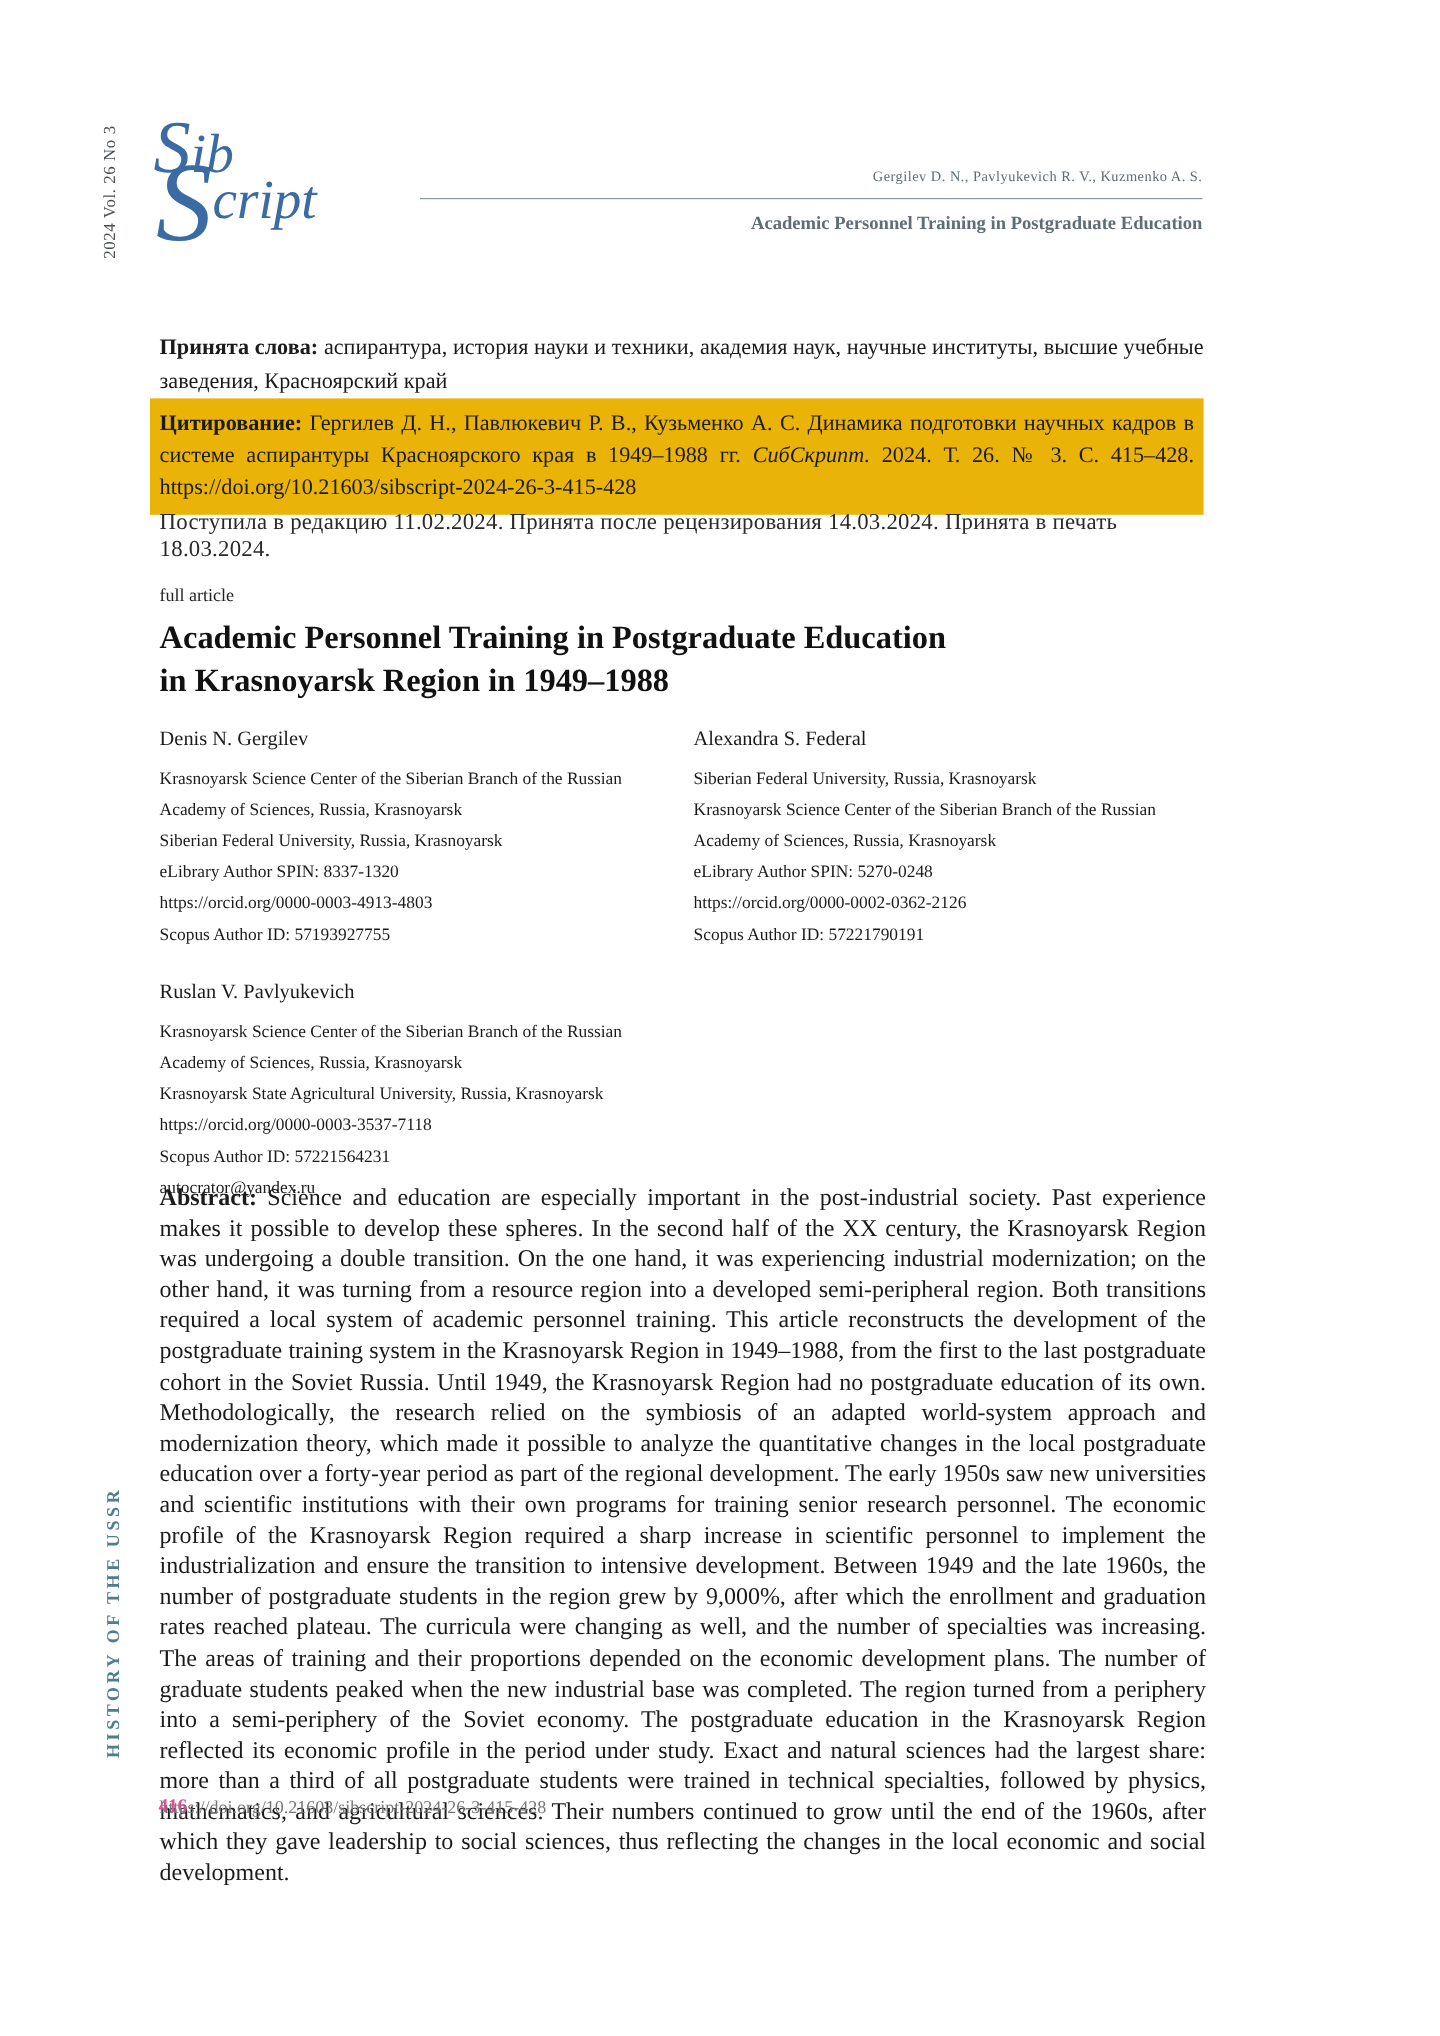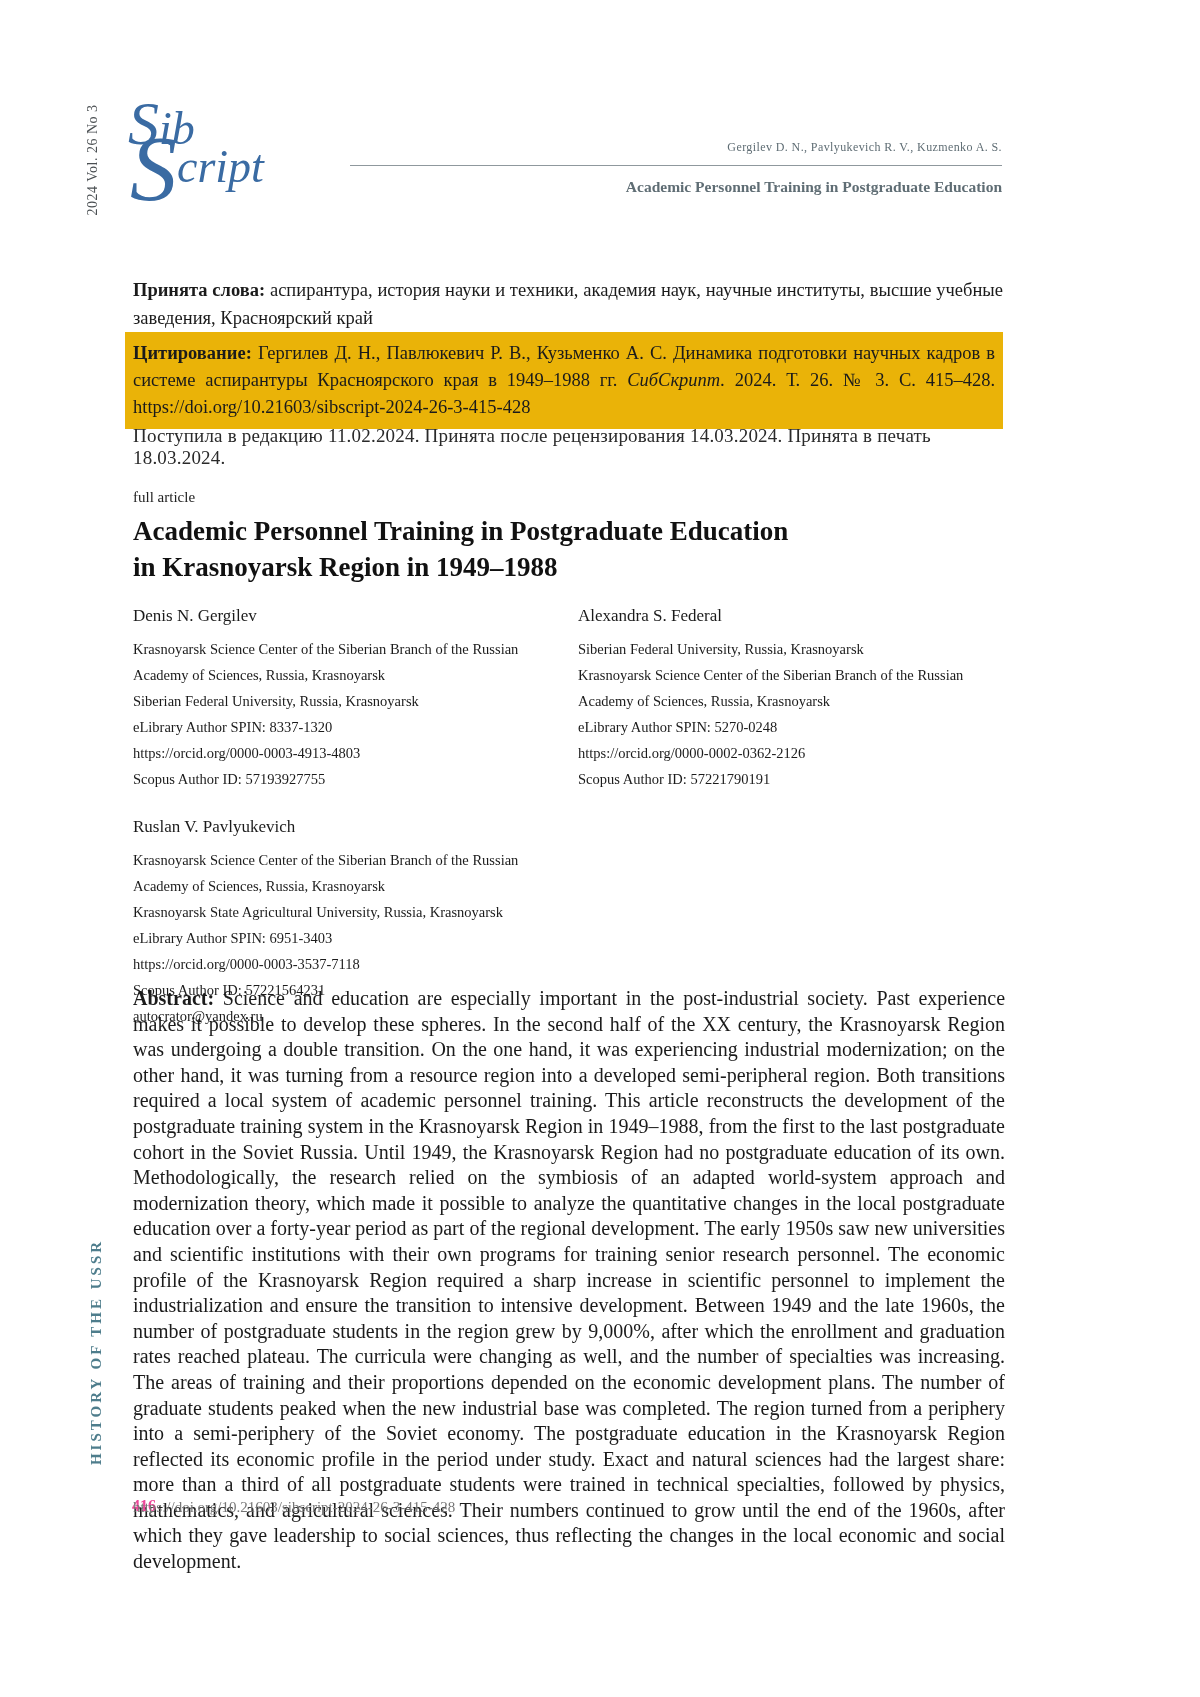--- a/index.html
+++ b/index.html
@@ -220,21 +220,20 @@
       <div class="author-line">eLibrary Author SPIN: 5270-0248</div>
       <div class="author-line link">https://orcid.org/0000-0002-0362-2126</div>
       <div class="author-line">Scopus Author ID: 57221790191</div>
     </div>
 
     <div class="author">
       <div class="author-name">Ruslan V. Pavlyukevich</div>
       <div class="author-line">Krasnoyarsk Science Center of the Siberian Branch of the Russian</div>
       <div class="author-line">Academy of Sciences, Russia, Krasnoyarsk</div>
       <div class="author-line">Krasnoyarsk State Agricultural University, Russia, Krasnoyarsk</div>
-      <div class="author-line">eLibrary Author SPIN: 6951-3403</div>
       <div class="author-line link">https://orcid.org/0000-0003-3537-7118</div>
       <div class="author-line">Scopus Author ID: 57221564231</div>
       <div class="author-line link">autocrator@yandex.ru</div>
     </div>
 
   </section>
 
   <p class="abstract"><b>Abstract:</b> <span>Science and education are especially important in the post-industrial society. Past experience makes it possible to develop these spheres. In the second half of the XX century, the Krasnoyarsk Region was undergoing a double transition. On the one hand, it was experiencing industrial modernization; on the other hand, it was turning from a resource region into a developed semi-peripheral region. Both transitions required a local system of academic personnel training. This article reconstructs the development of the postgraduate training system in the Krasnoyarsk Region in 1949–1988, from the first to the last postgraduate cohort in the Soviet Russia. Until 1949, the Krasnoyarsk Region had no postgraduate education of its own. Methodologically, the research relied on the symbiosis of an adapted world-system approach and modernization theory, which made it possible to analyze the quantitative changes in the local postgraduate education over a forty-year period as part of the regional development. The early 1950s saw new universities and scientific institutions with their own programs for training senior research personnel. The economic profile of the Krasnoyarsk Region required a sharp increase in scientific personnel to implement the industrialization and ensure the transition to intensive development. Between 1949 and the late 1960s, the number of postgraduate students in the region grew by 9,000%, after which the enrollment and graduation rates reached plateau. The curricula were changing as well, and the number of specialties was increasing. The areas of training and their proportions depended on the economic development plans. The number of graduate students peaked when the new industrial base was completed. The region turned from a periphery into a semi-periphery of the Soviet economy. The postgraduate education in the Krasnoyarsk Region reflected its economic profile in the period under study. Exact and natural sciences had the largest share: more than a third of all postgraduate students were trained in technical specialties, followed by physics, mathematics, and agricultural sciences. Their numbers continued to grow until the end of the 1960s, after which they gave leadership to social sciences, thus reflecting the changes in the local economic and social development.</span></p>
 
   <div class="v-rotated v-section">HISTORY OF THE USSR</div>

